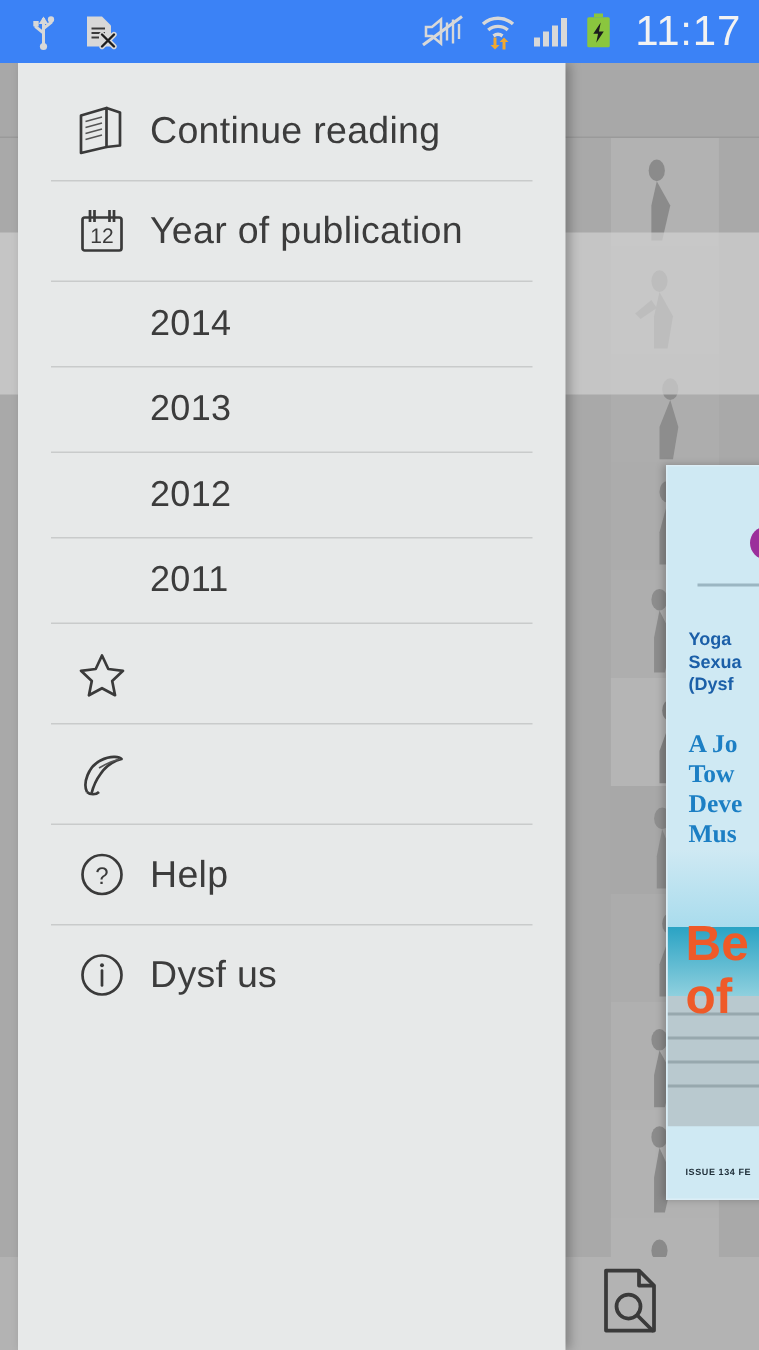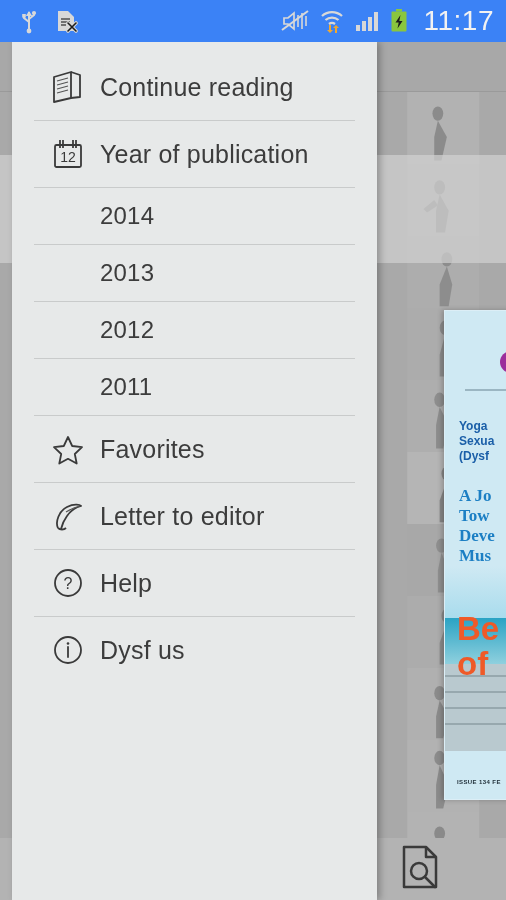--- a/index.html
+++ b/index.html
@@ -681,33 +681,31 @@
       <span class="d-label">2011</span>
     </div>
     <div class="d-sep"></div>
 
     <div class="d-item">
       <span class="d-ico">
         <svg width="38" height="38" viewBox="0 0 38 38">
           <path d="M19 7 L23.2 16 L33 17.2 L25.8 24 L27.7 33.5 L19 28.8 L10.3 33.5 L12.2 24 L5 17.2 L14.8 16 Z" fill="none" stroke="#3a3a3a" stroke-width="1.8" stroke-linejoin="round"></path>
         </svg>
       </span>
-      <span class="d-label">Favorites</span>
     </div>
     <div class="d-sep"></div>
 
     <div class="d-item">
       <span class="d-ico">
         <svg width="38" height="38" viewBox="0 0 38 38">
           <path d="M9 31 C6 25 10 14 18 10 C26 6 31 8 32 9 C28 10 22 13 18 19 C15 23 13 28 12 32" fill="none" stroke="#3a3a3a" stroke-width="1.8" stroke-linejoin="round"></path>
           <path d="M9 31 C11 33 15 33 17 31" fill="none" stroke="#3a3a3a" stroke-width="1.8"></path>
           <path d="M17 15 C22 12 27 10 31 9" fill="none" stroke="#555" stroke-width="1.1"></path>
         </svg>
       </span>
-      <span class="d-label">Letter to editor</span>
     </div>
     <div class="d-sep"></div>
 
     <div class="d-item">
       <span class="d-ico">
         <svg width="38" height="38" viewBox="0 0 38 38">
           <circle cx="19" cy="19" r="13" fill="none" stroke="#3a3a3a" stroke-width="1.8"></circle>
           <text x="19" y="25" font-size="16" fill="#3a3a3a" text-anchor="middle" font-family="Liberation Sans, sans-serif">?</text>
         </svg>
       </span>

